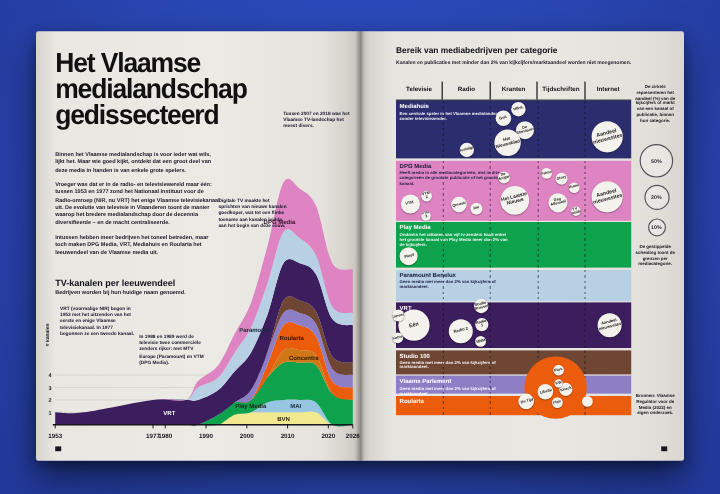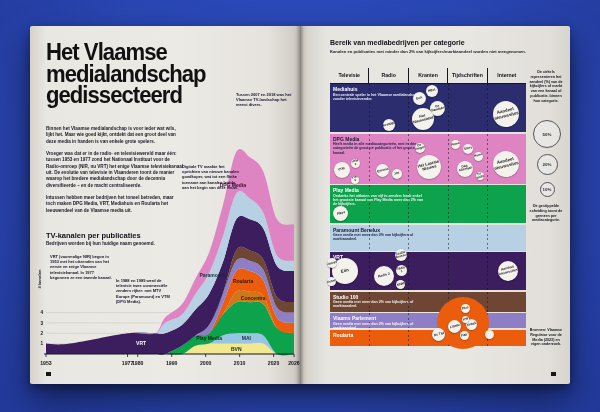--- a/index.html
+++ b/index.html
@@ -126,21 +126,21 @@
     </div>
 
     <div class="abs smallnote ann" style="left:206px;top:66px;width:56px;">Tussen 2007 en 2018 was het Vlaamse TV-landschap het meest divers.</div>
 
     <div class="abs paras">
       <p>Binnen het Vlaamse medialandschap is voor ieder wat wils, lijkt het. Maar wie goed kijkt, ontdekt dat een groot deel van deze media in handen is van enkele grote spelers.</p>
       <p>Vroeger was dat er in de radio- en televisiewereld maar één: tussen 1953 en 1977 zond het Nationaal Instituut voor de Radio-omroep (NIR, nu VRT) het enige Vlaamse televisiekanaal uit. De evolutie van televisie in Vlaanderen toont de manier waarop het bredere medialandschap door de decennia diversifieerde – en de macht centraliseerde.</p>
       <p>Intussen hebben meer bedrijven het toneel betreden, maar toch maken DPG Media, VRT, Mediahuis en Roularta het leeuwendeel van de Vlaamse media uit.</p>
     </div>
 
-    <div class="abs sec-h">TV-kanalen per publicaties</div>
+    <div class="abs sec-h">TV-kanalen per leeuwendeel</div>
     <div class="abs sec-sub">Bedrijven worden bij hun huidige naam genoemd.</div>
 
     <div class="abs smallnote ann" style="left:20px;top:228px;width:64px;">VRT (voormalige NIR) begon in 1953 met het uitzenden van het eerste en enige Vlaamse televisiekanaal. In 1977 begonnen ze een tweede kanaal.</div>
     <div class="abs smallnote ann" style="left:86px;top:252px;width:56px;">In 1988 en 1989 werd de televisie twee commerciële zenders rijker: met MTV Europe (Paramount) en VTM (DPG Media).</div>
     <div class="abs smallnote ann" style="left:152px;top:138px;width:58px;">Digitale TV maakte het oprichten van nieuwe kanalen goedkoper, wat tot een flinke toename aan kanalen leidde aan het begin van deze eeuw.</div>
 
     <div class="abs pagemark" style="left:16px;bottom:8px;"></div>
   </div>
 
   <div class="page right">

